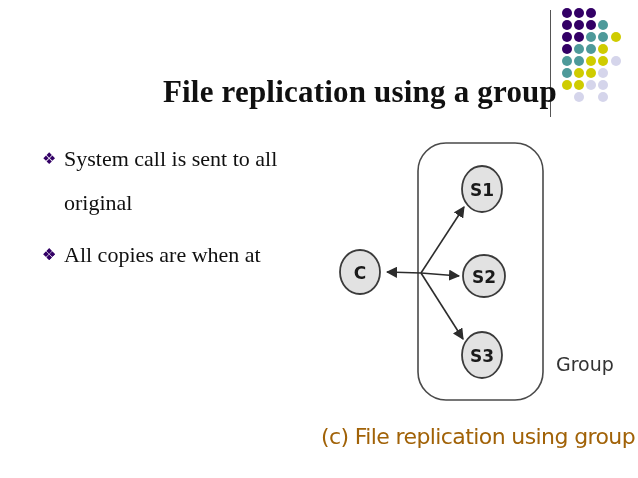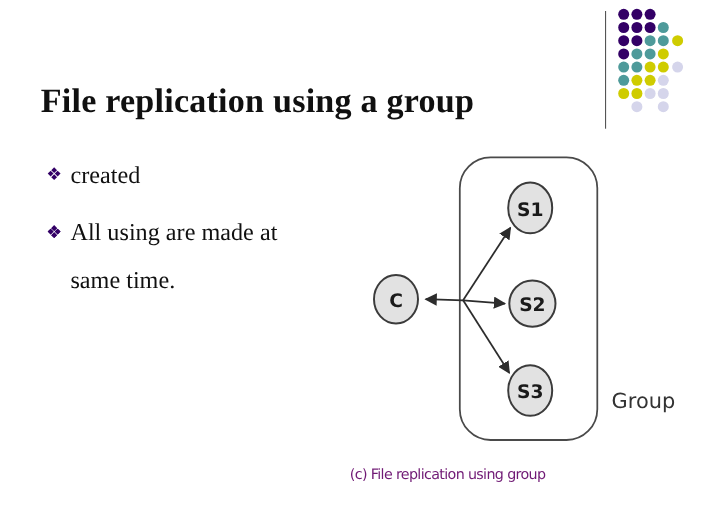--- a/index.html
+++ b/index.html
@@ -15,20 +15,21 @@
   }
   #dot-grid{position:absolute;left:0;top:0;width:638px;height:120px;}
   .dot{
     position:absolute;width:10px;height:10px;border-radius:50%;
   }
   
   .title{
     position:absolute;left:37px;top:52px;width:520px;
     font-size:31px;font-weight:bold;color:#101010;letter-spacing:.2px;
     line-height:1.2;
+    text-align:right;
   }
   
   .bullets{
     position:absolute;left:42px;top:137px;width:280px;
     list-style:none;margin:0;padding:0;
   }
   .bullets li{
     position:relative;padding-left:22px;margin:0 0 8px 0;
     font-size:22px;color:#101010;line-height:44px;
   }
@@ -41,23 +42,23 @@
   .diagram-svg{position:absolute;left:310px;top:140px;}
   .node-label{
     font-family:"DejaVu Sans","Liberation Sans",sans-serif;
     font-weight:bold;font-size:17px;fill:#1a1a1a;
   }
   .group-label{
     font-family:"DejaVu Sans","Liberation Sans",sans-serif;
     font-size:19px;fill:#333333;
   }
   .caption{
-    position:absolute;left:318px;top:424px;width:320px;
+    position:absolute;left:318px;top:424px;width:320px;text-align:center;
     font-family:"DejaVu Sans","Liberation Sans",sans-serif;
-    font-size:13px;letter-spacing:-0.6px;color:#701a75;
+    font-size:22px;letter-spacing:-0.6px;color:#a16207;
   }
 </style>
 </head>
 <body>
 
 <div class="decor-line"></div>
 <div id="dot-grid">
     <div class="dot" style="left: 562px; top: 8px; background: rgb(51, 0, 102);"></div>
     <div class="dot" style="left: 574px; top: 8px; background: rgb(51, 0, 102);"></div>
     <div class="dot" style="left: 586px; top: 8px; background: rgb(51, 0, 102);"></div>
@@ -89,29 +90,29 @@
     <div class="dot" style="left: 598px; top: 80px; background: rgb(213, 213, 235);"></div>
     <div class="dot" style="left: 574px; top: 92px; background: rgb(213, 213, 235);"></div>
     <div class="dot" style="left: 598px; top: 92px; background: rgb(213, 213, 235);"></div>
   </div>
 
 <h1 class="title">File replication using a group</h1>
 
 <ul class="bullets">
   <li>
     <span class="bullet-glyph">❖</span>
-    <div>created</div>
+    <div>System call is sent to all</div>
+    <div>original</div>
   </li>
   <li>
     <span class="bullet-glyph">❖</span>
   </li>
   <li>
     <span class="bullet-glyph">❖</span>
-    <div>All using are made at</div>
-    <div>same time.</div>
+    <div>All copies are when at</div>
   </li>
 </ul>
 
 <svg class="diagram-svg" width="328" height="272" viewBox="310 140 328 272">
   <defs>
     <marker id="arrow" viewBox="0 0 10 10" refX="9" refY="5" markerWidth="7" markerHeight="7" orient="auto-start-reverse">
       <path d="M0,0 L10,5 L0,10 z" fill="#2c2c2c"></path>
     </marker>
   </defs>
 

